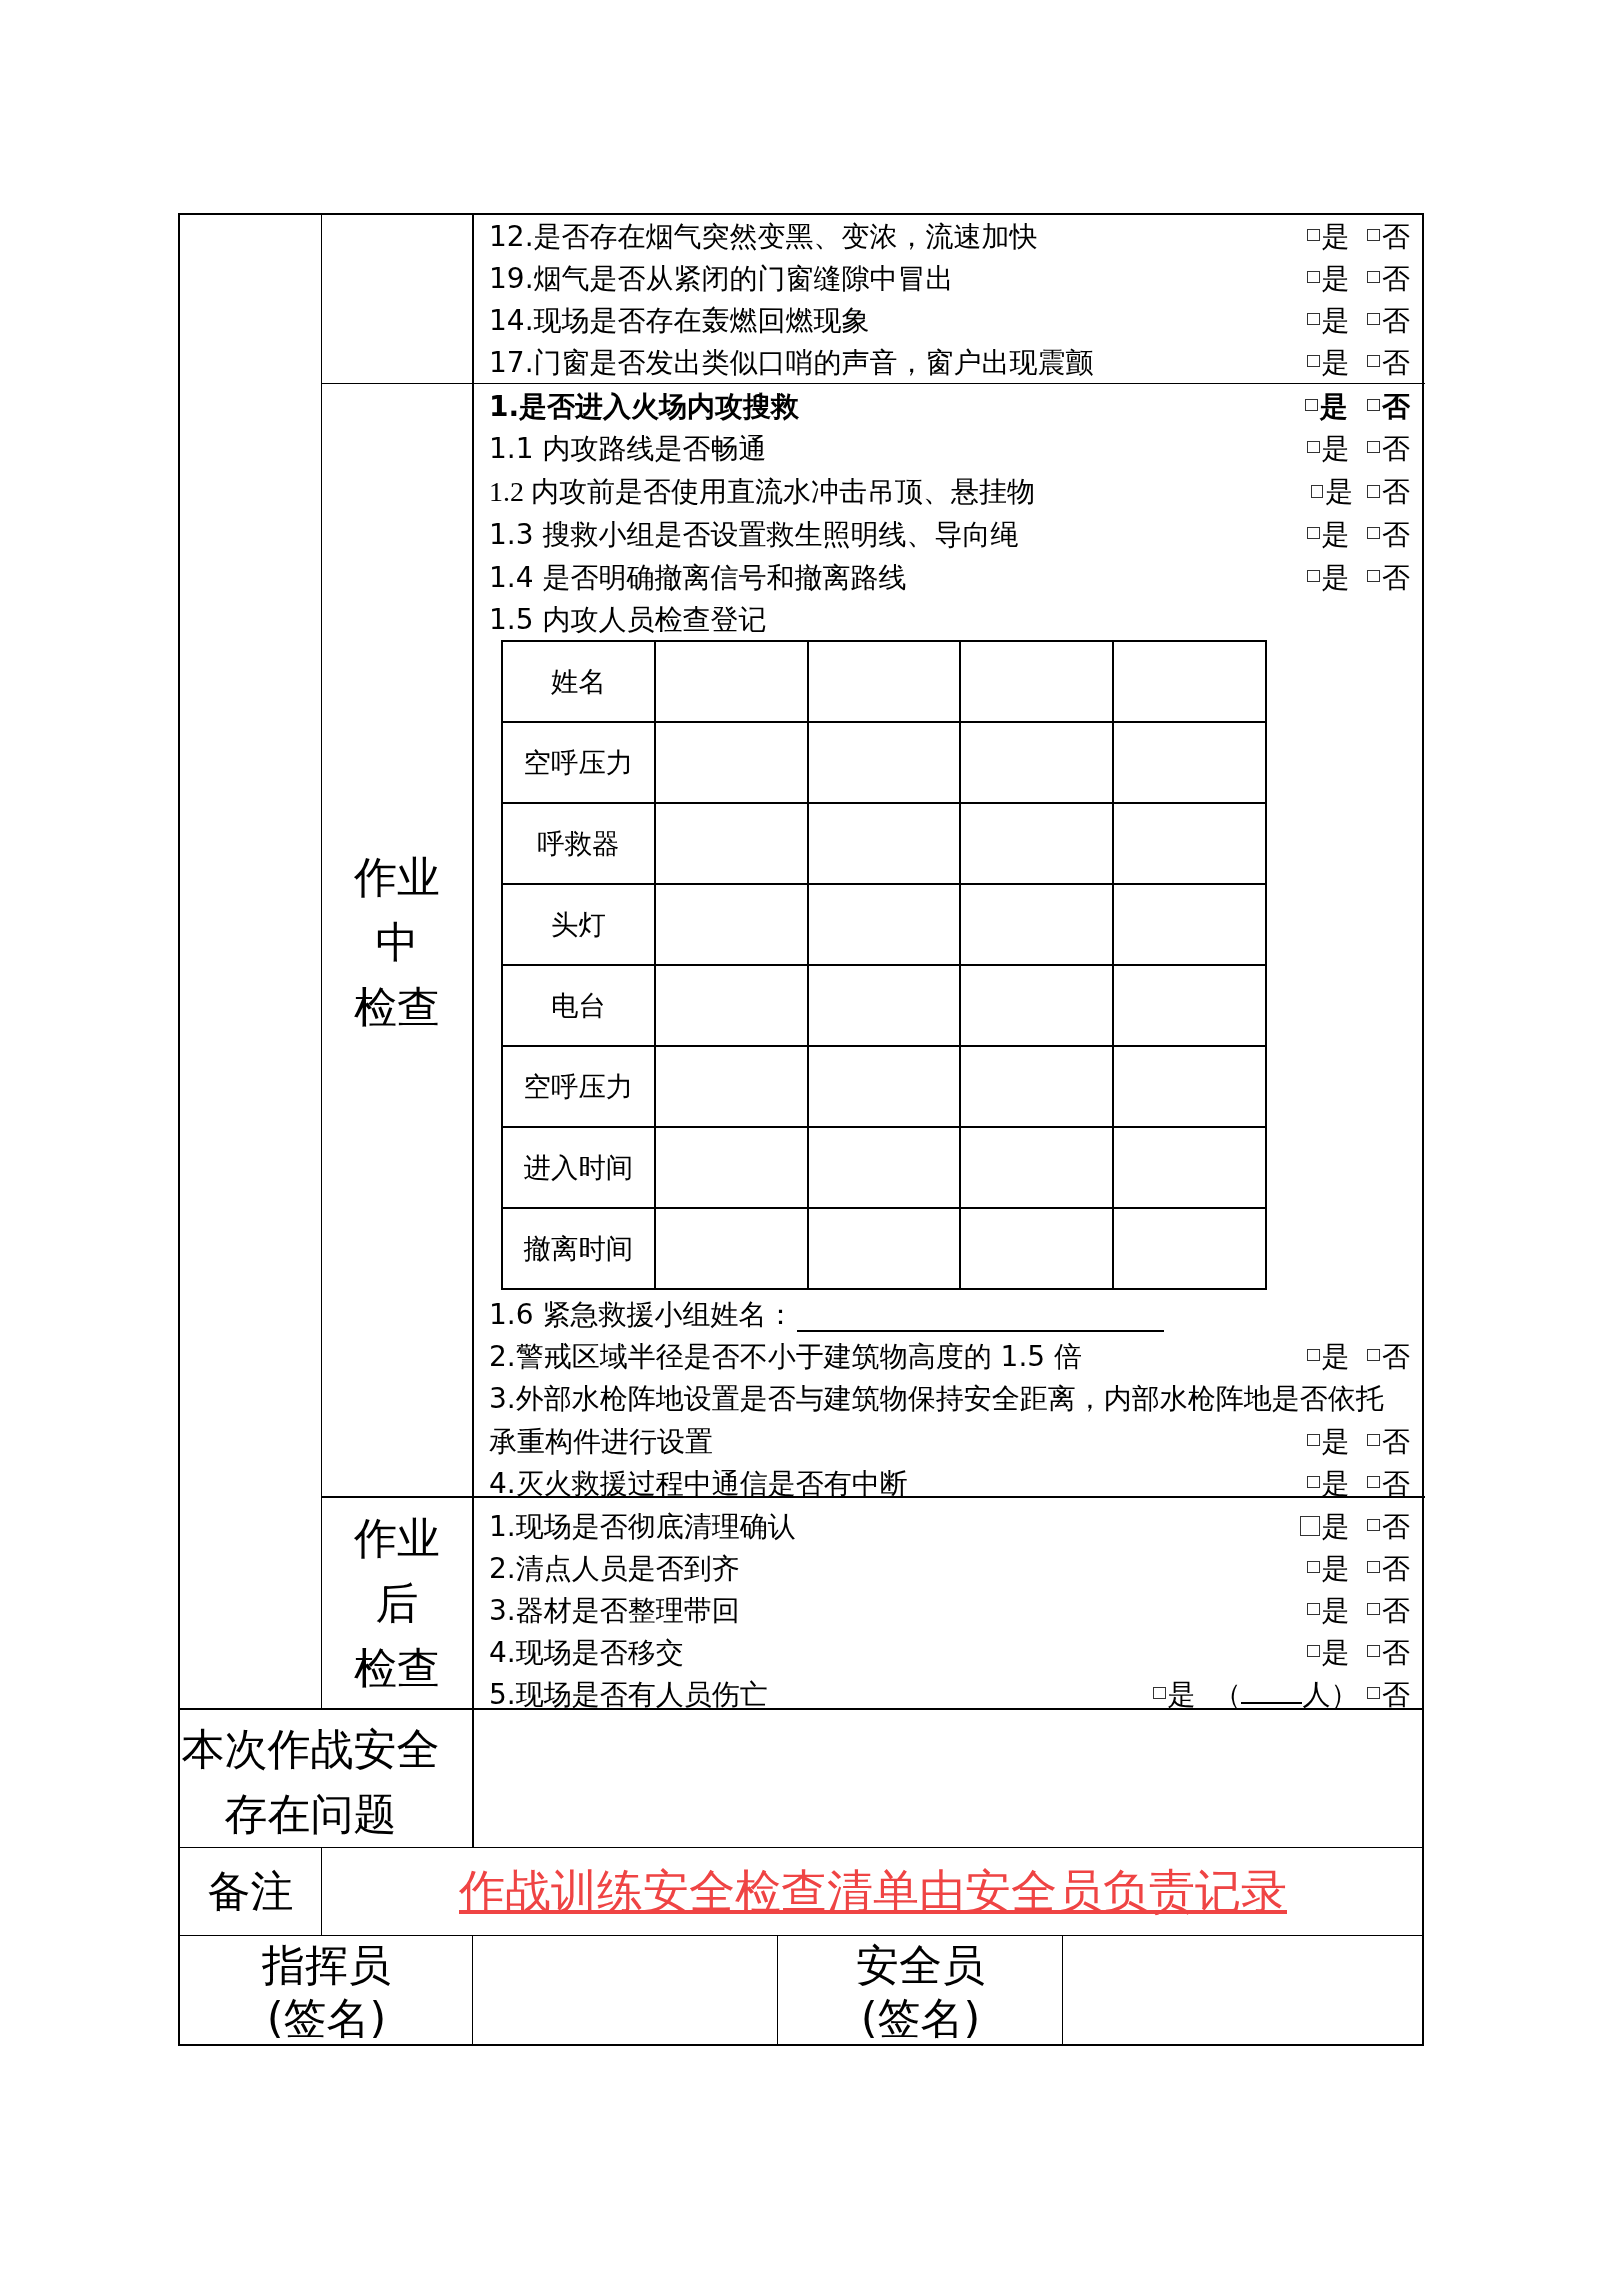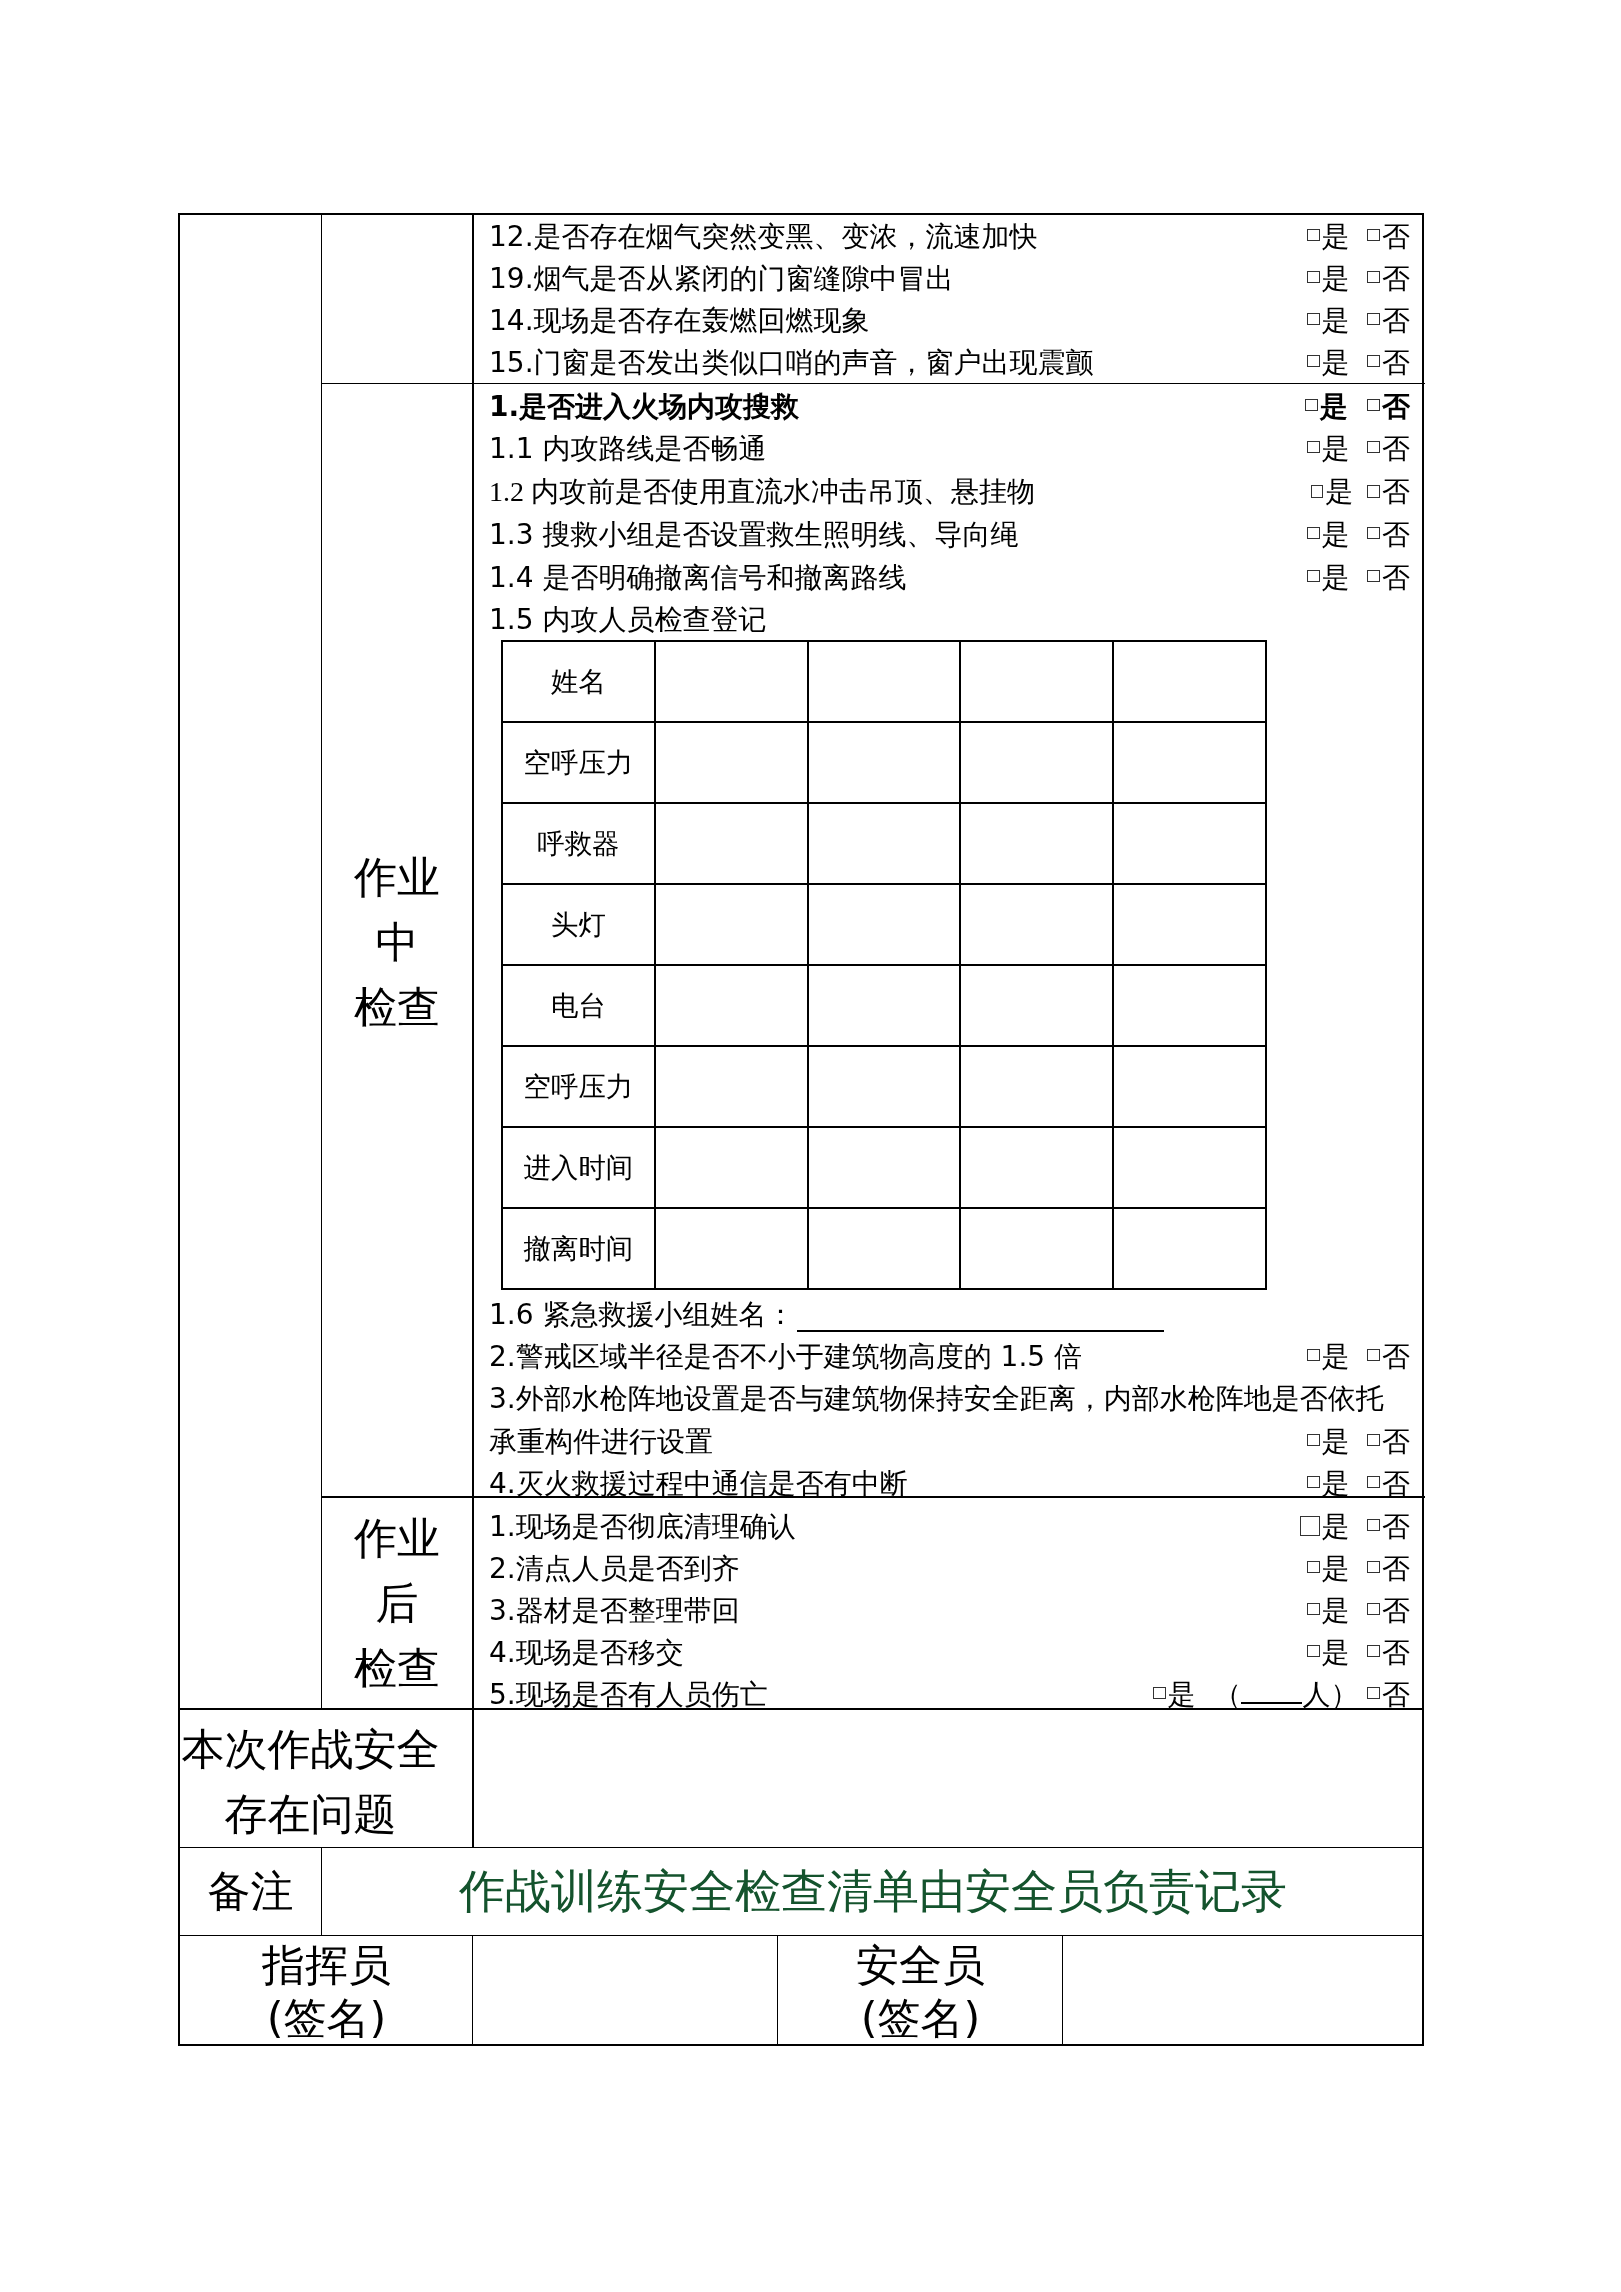--- a/index.html
+++ b/index.html
@@ -17,21 +17,21 @@
   .line .q { position:absolute; left:0; top:0; }
   .line .opts { position:absolute; right:0; top:0; }
   .box { display:inline-block; width:12.7px; height:12.7px; border:1.5px solid #333;
          vertical-align:middle; margin-right:2px; position:relative; top:-2.9px; box-sizing:border-box; }
   .box.big { width:19.6px; height:19.6px; top:-2px; }
   .sec-label { position:absolute; font-size:43px; line-height:65px; text-align:center; }
   .inner { position:absolute; left:481px; top:640px; width:766px; height:625px;padding-left:20px; }
   .inner table { border-collapse:collapse; width:100%; height:100%; table-layout:fixed; }
   .inner td { border:2px solid #000; height:77px; font-size:27.4px; text-align:center; }
   .underline { position:absolute; border-top:2px solid #000; }
-  .red { color:#14532d; }
+  .red { color:#ef4444;text-decoration:underline; }
 </style>
 </head>
 <body>
 
 <div class="outer"></div>
 
 <div class="vl thin" style="left:321px; top:213px; height:1496px;"></div>
 <div class="vl" style="left:472px; top:213px; height:1634px;"></div>
 
 <div class="hl thin" style="left:321px; top:383px; width:1104px;"></div>
@@ -61,21 +61,21 @@
   </span>
 </div>
 <div class="line" style="top:299px;">
   <span class="q">14.现场是否存在轰燃回燃现象</span>
   <span class="opts">
     <span class="box"></span><span>是</span>&nbsp;
     <span class="box"></span><span>否</span>
   </span>
 </div>
 <div class="line" style="top:341px;">
-  <span class="q">15.门窗是否发出类似口哨的声音，窗户出现震颤</span>
+  <span class="q">17.门窗是否发出类似口哨的声音，窗户出现震颤</span>
   <span class="opts">
     <span class="box"></span><span>是</span>&nbsp;
     <span class="box"></span><span>否</span>
   </span>
 </div>
 
 <div class="sec-label" style="left:322px; top:845px; width:150px;">
   <div>作业</div>
   <div>中</div>
   <div>检查</div>

